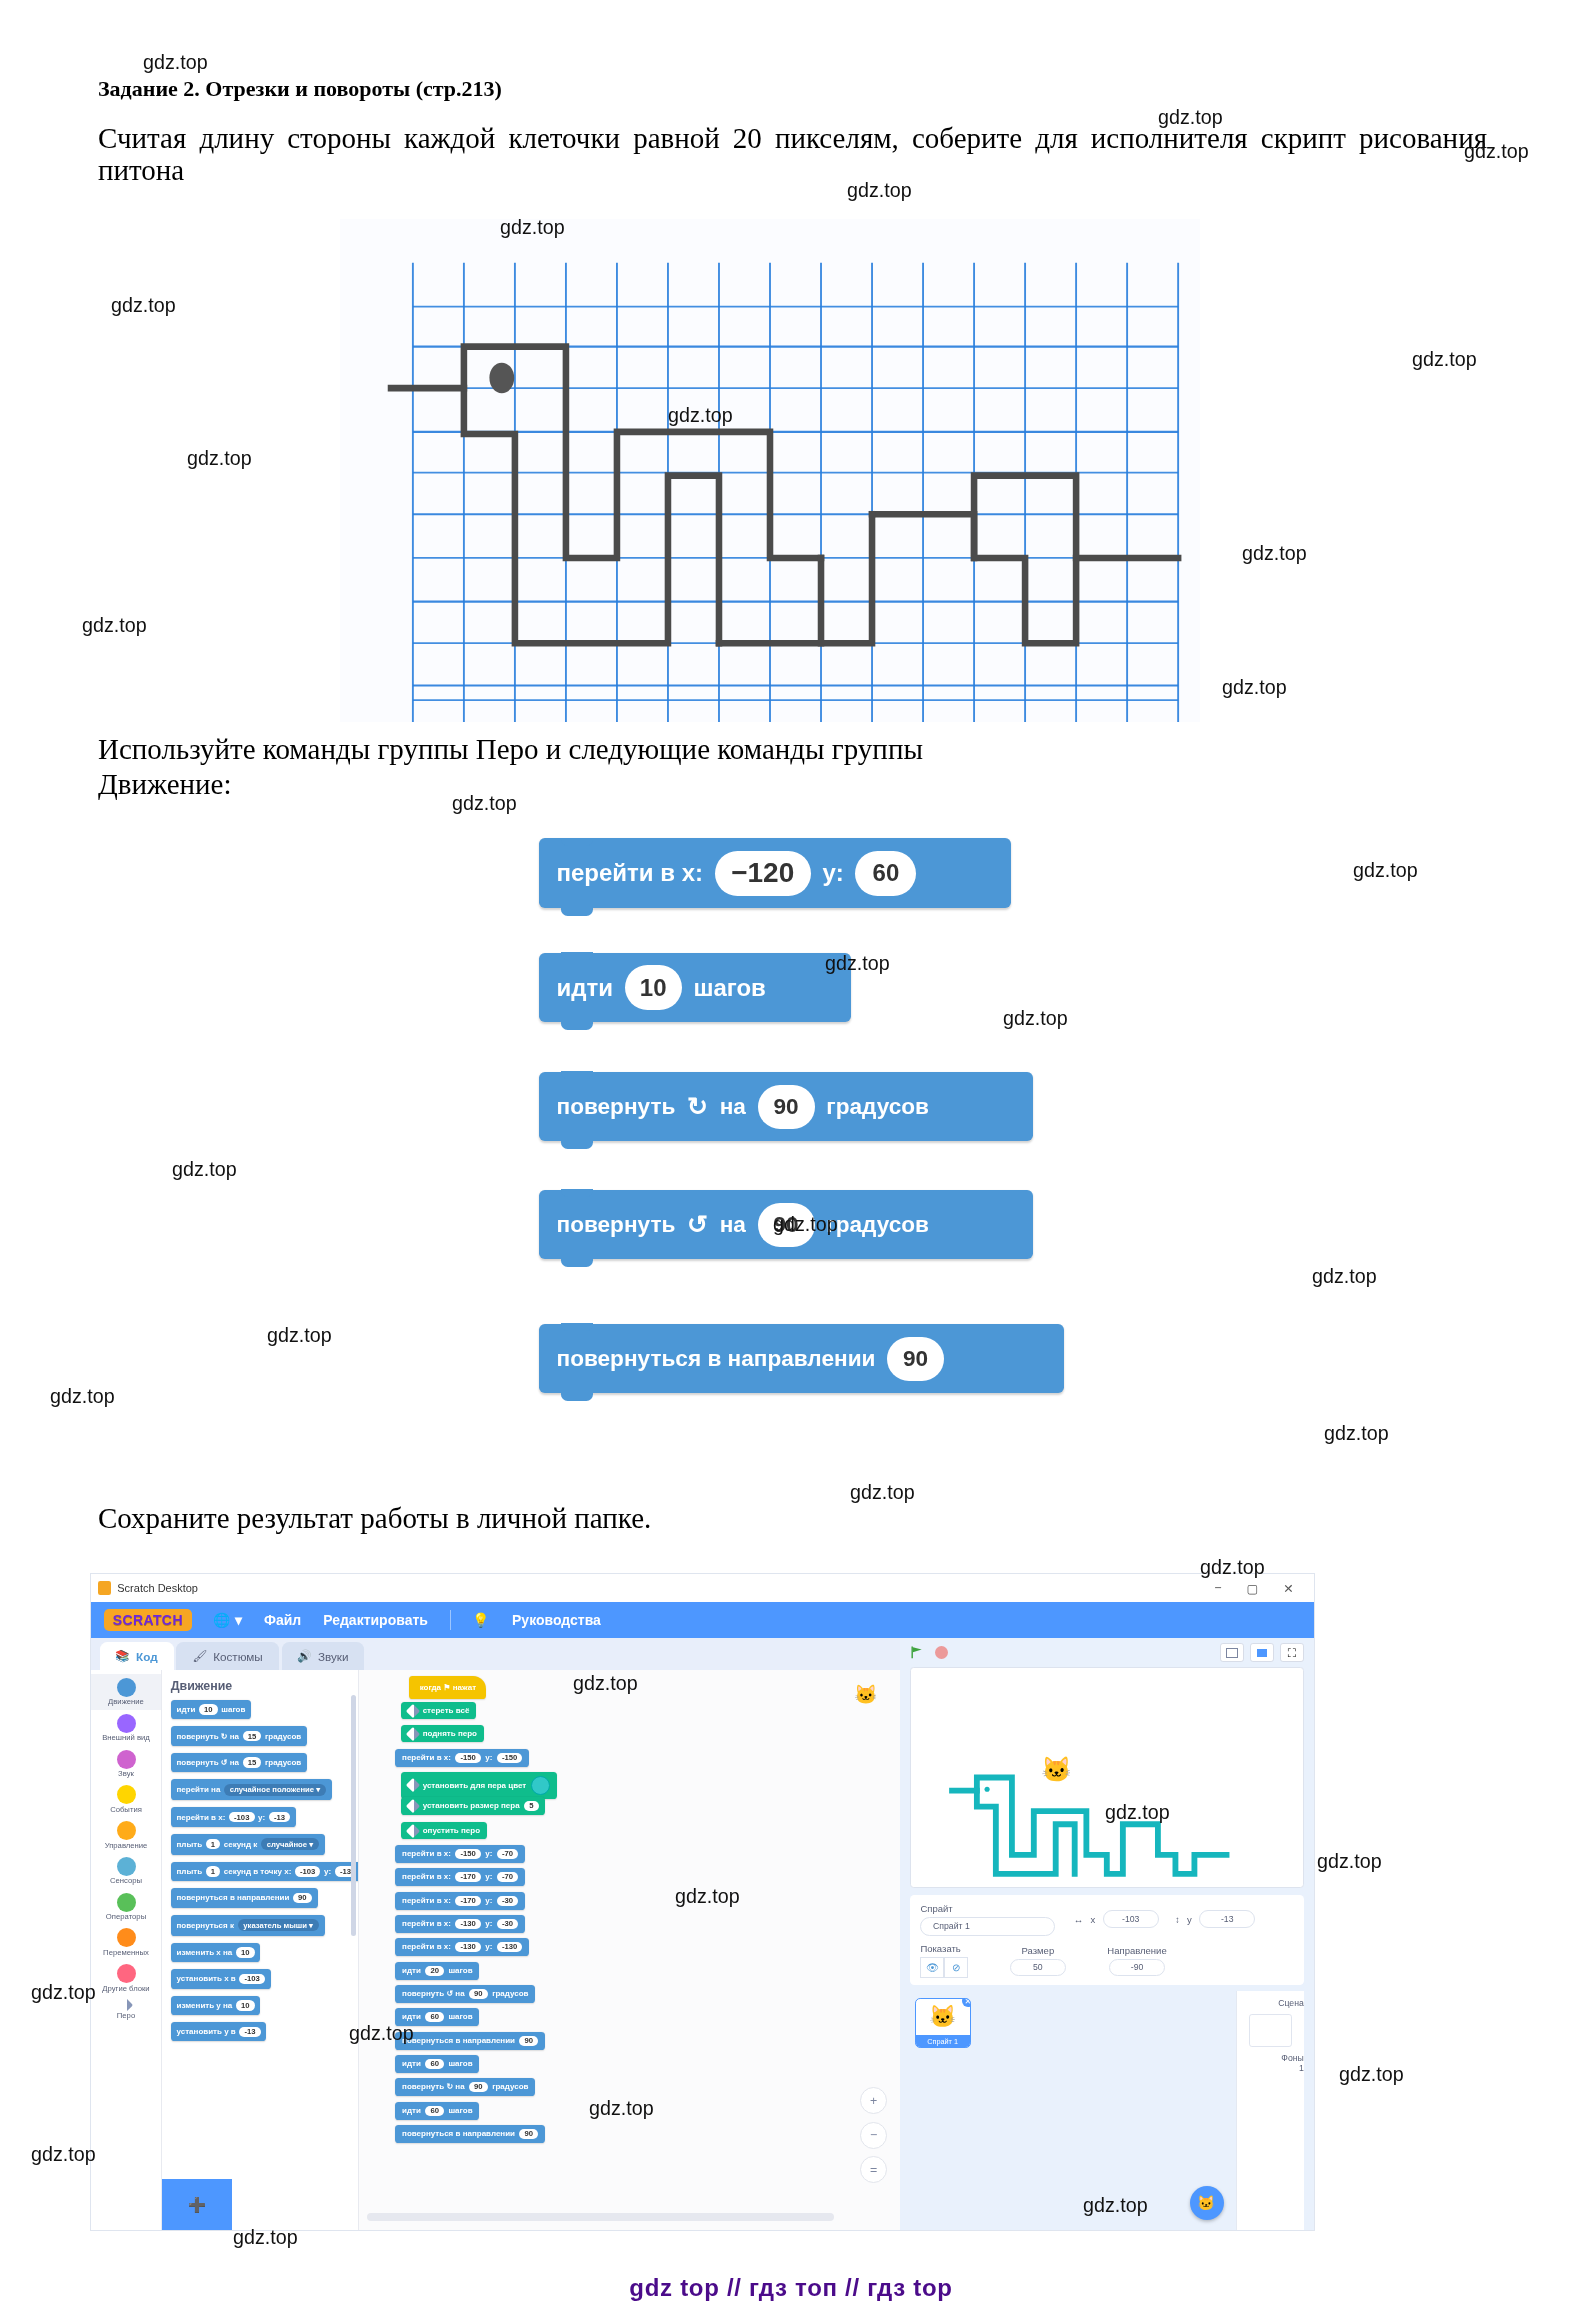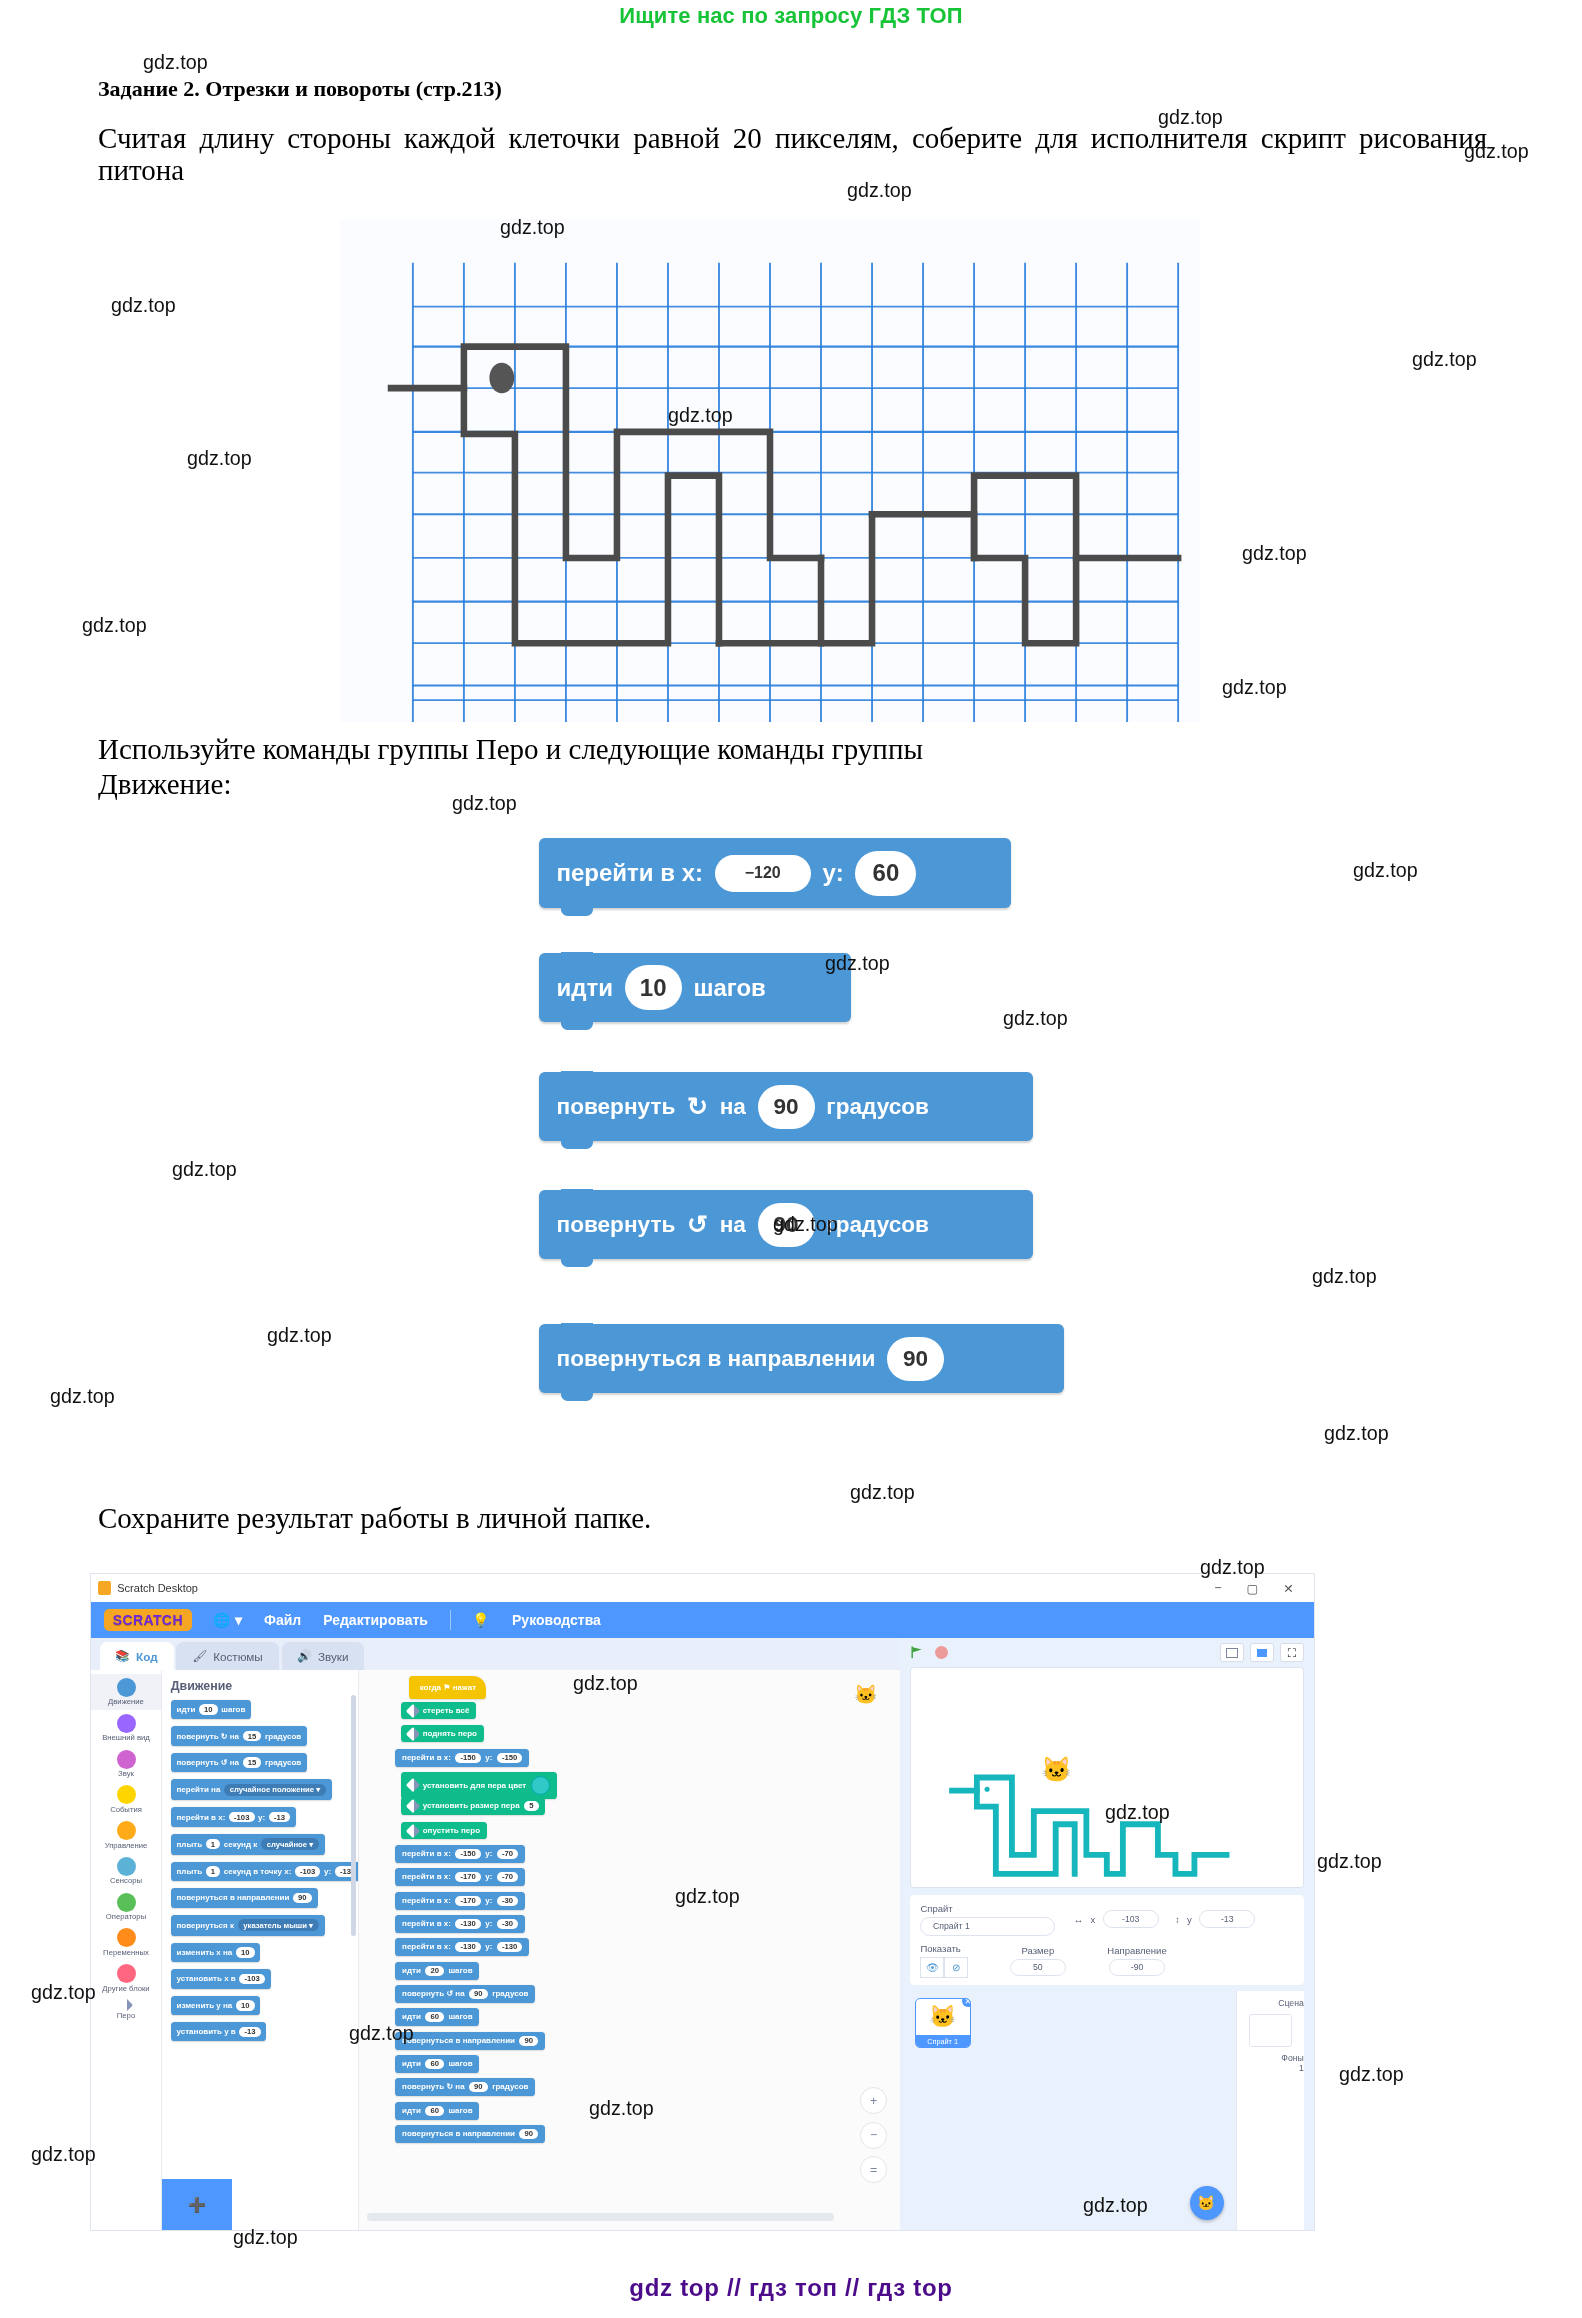--- a/index.html
+++ b/index.html
@@ -140,21 +140,20 @@
   .stagethumb{width:41px;height:31px;border:0.7px solid #e0e5ef;border-radius:2.9px;margin:5.8px auto;background:#fff;}
   .fab{position:absolute;width:34px;height:34px;border-radius:50%;background:#4d97ff;
       display:flex;align-items:center;justify-content:center;color:#fff;font-size:14.6px;
       box-shadow:0 1.5px 3.6px rgba(0,0,0,.25);}
 </style>
 </head>
 <body>
 
 <div class="pg">
 
-  <div class="banner">Ищите нас по запросу ГДЗ ТОП</div>
 
   <div class="wm" style="left:143px;top:44px">gdz.top</div>
   <div class="wm" style="left:1158px;top:99px">gdz.top</div>
   <div class="wm" style="left:1464px;top:133px">gdz.top</div>
   <div class="wm" style="left:847px;top:172px">gdz.top</div>
   <div class="wm" style="left:500px;top:209px">gdz.top</div>
   <div class="wm" style="left:111px;top:287px">gdz.top</div>
   <div class="wm" style="left:1412px;top:341px">gdz.top</div>
   <div class="wm" style="left:668px;top:397px">gdz.top</div>
   <div class="wm" style="left:187px;top:440px">gdz.top</div>
@@ -252,21 +251,21 @@
 
   <div class="p-use">
     <span>Используйте   команды   группы   Перо   и   следующие   команды   группы</span><br>
     <span class="l2">Движение:</span>
   </div>
 
   <div class="blocks">
 
     <div class="sb" style="left:29px;top:7.3px;width:437px;height:70px;font-size:24px">
       <span>перейти в x:</span>
-      <span class="oval" style="width:96px;height:37px;font-size:16px">−120</span>
+      <span class="oval" style="width:96px;height:45px;font-size:28px">−120</span>
       <span>y:</span>
       <span class="oval" style="width:61px;height:45px;font-size:24px">60</span>
     </div>
 
     <div class="sb" style="left:29px;top:122px;width:277px;height:69px;font-size:24px">
       <span>идти</span>
       <span class="oval" style="width:57px;height:45px;font-size:24px">10</span>
       <span>шагов</span>
     </div>
 

